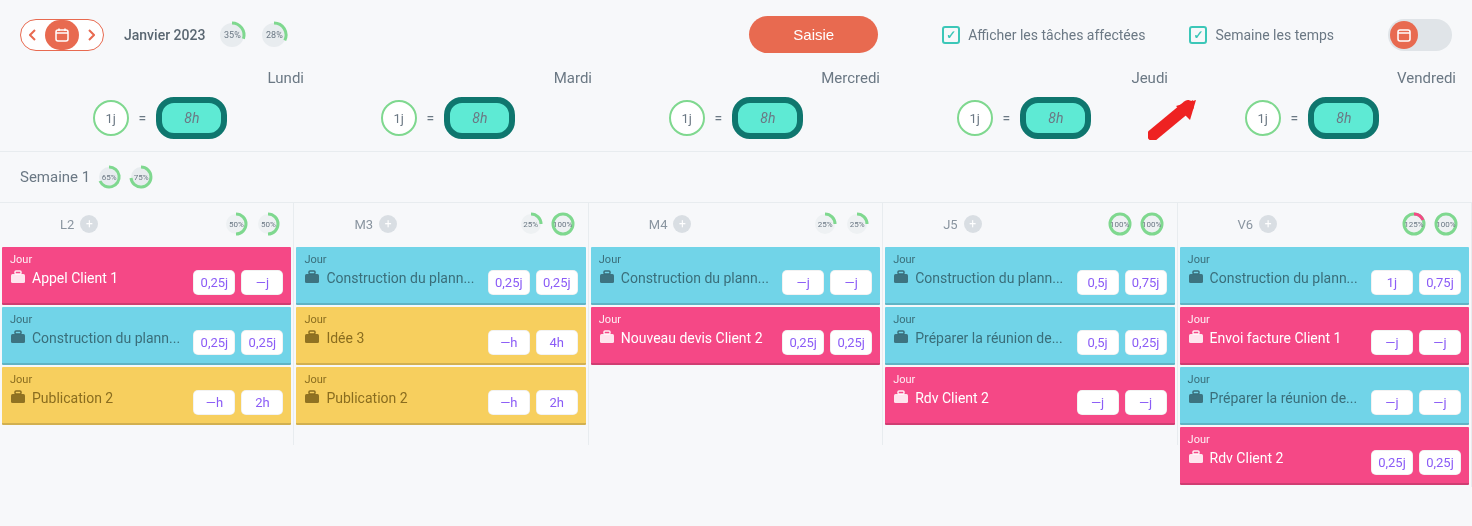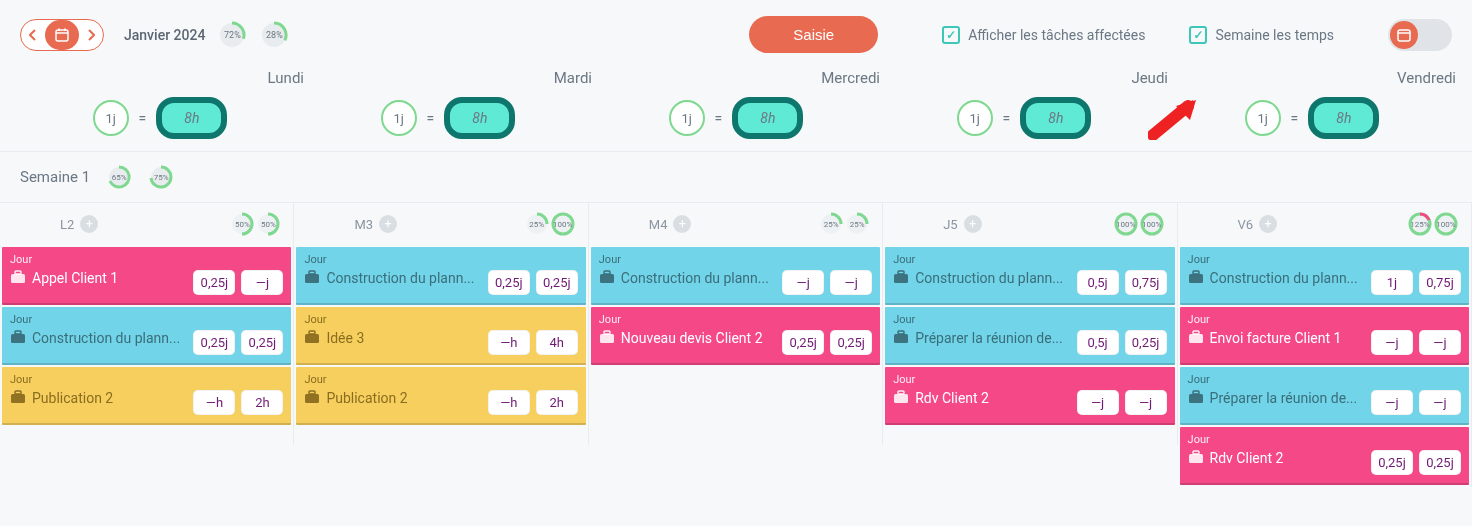--- a/index.html
+++ b/index.html
@@ -166,21 +166,21 @@
     border: 6px solid #0f766e;
     border-radius: 18px;
     background: #5eead4;
     padding: 7px 22px;
     color: #6b7884;
     font-style: italic;
   }
   .week-header {
     display: flex;
     align-items: center;
-    gap: 16px;
+    gap: 6px;
     padding: 12px 20px;
     color: #6b7884;
     font-size: 15px;
     border-top: 1px solid #e8ecef;
   }
   .grid-header {
     display: grid;
     grid-template-columns: repeat(5, 1fr);
     border-top: 1px solid #e8ecef;
   }
@@ -195,21 +195,21 @@
   }
   .cell-head .label { color: #8a95a0; font-size: 13px; }
   .cell-head .plus {
     width: 18px; height: 18px; border-radius: 50%;
     background: #d9dee3; color: #fff; font-size: 12px;
     display: flex; align-items: center; justify-content: center;
   }
   .cell-head .badges {
     margin-left: auto;
     display: flex;
-    gap: 0;
+    gap: 6px;
   }
   .tasks-grid {
     display: grid;
     grid-template-columns: repeat(5, 1fr);
     align-items: start;
   }
   .tasks-col {
     border-right: 1px solid #e8ecef;
     min-height: 200px;
   }
@@ -236,21 +236,21 @@
     overflow: hidden;
     text-overflow: ellipsis;
     color: #fff;
     font-size: 14px;
   }
   .task .icon {
     color: rgba(255,255,255,0.9);
   }
   .val-pill {
     background: #fff;
-    color: #701a75;
+    color: #8b5cf6;
     border-radius: 5px;
     padding: 4px 6px;
     font-size: 13px;
     min-width: 42px;
     text-align: center;
     border: 1px solid rgba(0,0,0,0.05);
   }
   .pink { background: #f54886; }
   .cyan { background: #71d4e8; }
   .cyan .tag, .cyan .title, .cyan .icon { color: #3a6e7a; }
@@ -283,28 +283,28 @@
           <line x1="5" y1="1.5" x2="5" y2="4" stroke="#fff" stroke-width="1.5"></line>
           <line x1="11" y1="1.5" x2="11" y2="4" stroke="#fff" stroke-width="1.5"></line>
         </svg>
     </div>
     <div class="nav-arrow">
       <svg width="8" height="12" viewBox="0 0 8 12">
           <path d="M2 1 L7 6 L2 11" stroke="#e86a50" stroke-width="2" fill="none"></path>
         </svg>
     </div>
   </div>
-  <span class="month-label">Janvier 2024</span>
+  <span class="month-label">Janvier 2023</span>
 
   <span class="pct-badge">
     <svg viewBox="0 0 30 30">
         <circle cx="15" cy="15" r="12" fill="#e8ecef"></circle>
         <path d="M15 3 A12 12 0 0 1 26.4 18.7" fill="none" stroke="#7fd88f" stroke-width="3"></path>
       </svg>
-    <span>72%</span>
+    <span>35%</span>
   </span>
   <span class="pct-badge">
     <svg viewBox="0 0 30 30">
         <circle cx="15" cy="15" r="12" fill="#e8ecef"></circle>
         <path d="M15 3 A12 12 0 0 1 25.8 20.3" fill="none" stroke="#7fd88f" stroke-width="3"></path>
       </svg>
     <span>28%</span>
   </span>
 
   <div style="flex:1"></div>

